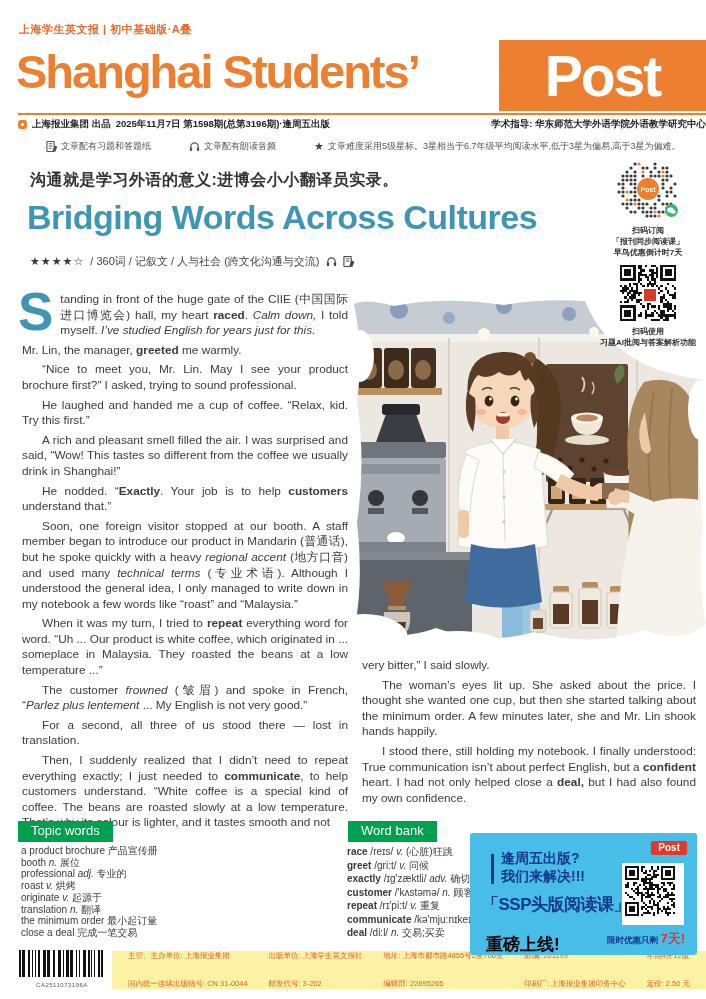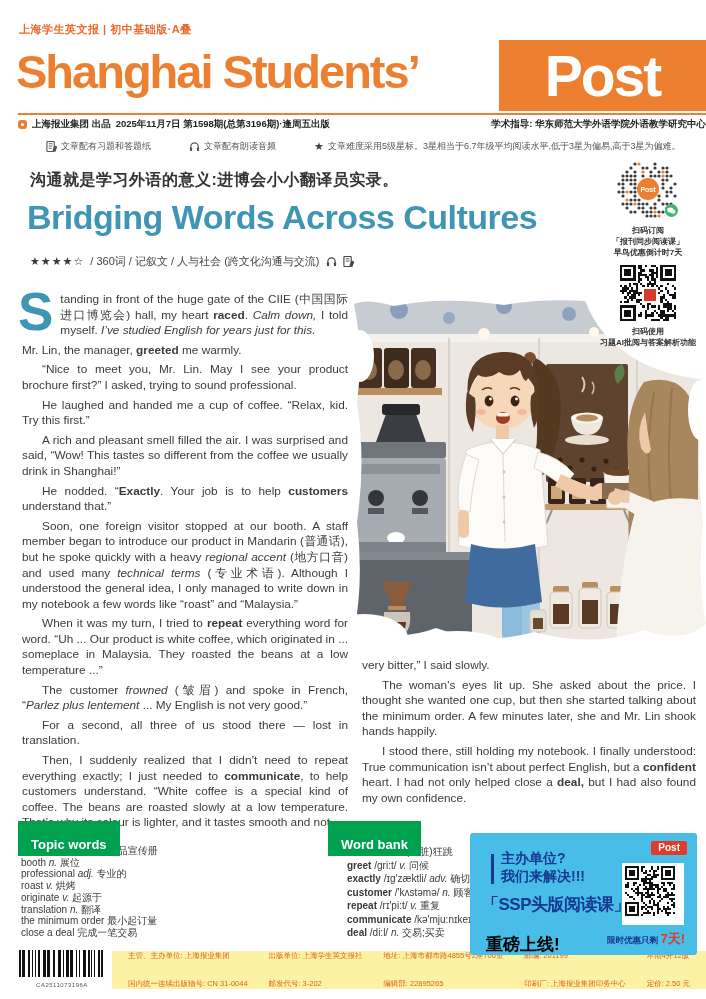--- a/index.html
+++ b/index.html
@@ -48,23 +48,23 @@
   .para{margin:4px;}
   .para.ind{text-indent:1.7em;}
   .sb{font-weight:bold;}
   .si{font-style:italic;}
   .dropcap{float:left;font-size:53px;line-height:42px;font-weight:bold;color:#3f96b4;margin:3px 7px 0 0;}
 
   
   .illus{left:354px;top:292px;width:352px;height:362px;z-index:1;}
 
   
-  .sec-h{background:#00a14e;color:#fff;font-weight:bold;font-size:13px;padding:16px 13px 4px;z-index:4;}
+  .sec-h{background:#00a14e;color:#fff;font-weight:normal;font-size:13px;padding:2px 13px 4px;z-index:4;}
   .topic-h{left:18px;top:821px;}
-  .bank-h{left:328px;top:821px;text-align:right;}
+  .bank-h{left:348px;top:821px;text-align:right;}
   .topic-list{left:21px;top:845px;width:312px;font-size:10px;line-height:11.7px;color:#3a3a3a;}
   .bank-list{left:347px;top:845px;width:120px;font-size:10px;line-height:13.5px;color:#3a3a3a;white-space:nowrap;}
   .tw-pos,.wb-pos{font-style:italic;}
   .wb-word{font-weight:bold;}
 
   
   .ad{left:470px;top:833px;width:227px;height:122px;background:#47bde8;border-radius:3px;z-index:5;}
   .ad-post{position:absolute;right:10px;top:8px;background:#e03a28;color:#fff;font-weight:bold;font-size:10px;
            padding:1px 7px 2px;border-radius:2px;}
   .ad-bar{position:absolute;left:21px;top:21px;width:3px;height:30px;background:#16398f;}
@@ -645,21 +645,21 @@
       <div><span class="wb-word">customer</span> <span class="wb-phon">/'kʌstəmə/</span> <span class="wb-pos">n.</span> <span class="wb-zh">顾客;客户</span></div>
       <div><span class="wb-word">repeat</span> <span class="wb-phon">/rɪ'pi:t/</span> <span class="wb-pos">v.</span> <span class="wb-zh">重复</span></div>
       <div><span class="wb-word">communicate</span> <span class="wb-phon">/kə'mju:nɪkeɪt/</span> <span class="wb-pos">v.</span> <span class="wb-zh">沟通</span></div>
       <div><span class="wb-word">deal</span> <span class="wb-phon">/di:l/</span> <span class="wb-pos">n.</span> <span class="wb-zh">交易;买卖</span></div>
     </div>
 
   <div class="abs ad">
     <div class="ad-post">Post</div>
     <div class="ad-bar"></div>
     <div class="ad-l1">
-      <div>主办单位?</div>
+      <div>逢周五出版?</div>
       <div>我们来解决!!!</div>
     </div>
     <div class="ad-qr">
       <svg id="qr-sq2" width="50" height="50" viewBox="0 0 25 25" shape-rendering="crispEdges">
           <rect x="0" y="0" width="25" height="25" fill="#fff"></rect>
           <rect x="8" y="0" width="1" height="1" fill="#111"></rect>
           <rect x="9" y="0" width="1" height="1" fill="#111"></rect>
           <rect x="13" y="0" width="1" height="1" fill="#111"></rect>
           <rect x="16" y="0" width="1" height="1" fill="#111"></rect>
           <rect x="8" y="1" width="1" height="1" fill="#111"></rect>

